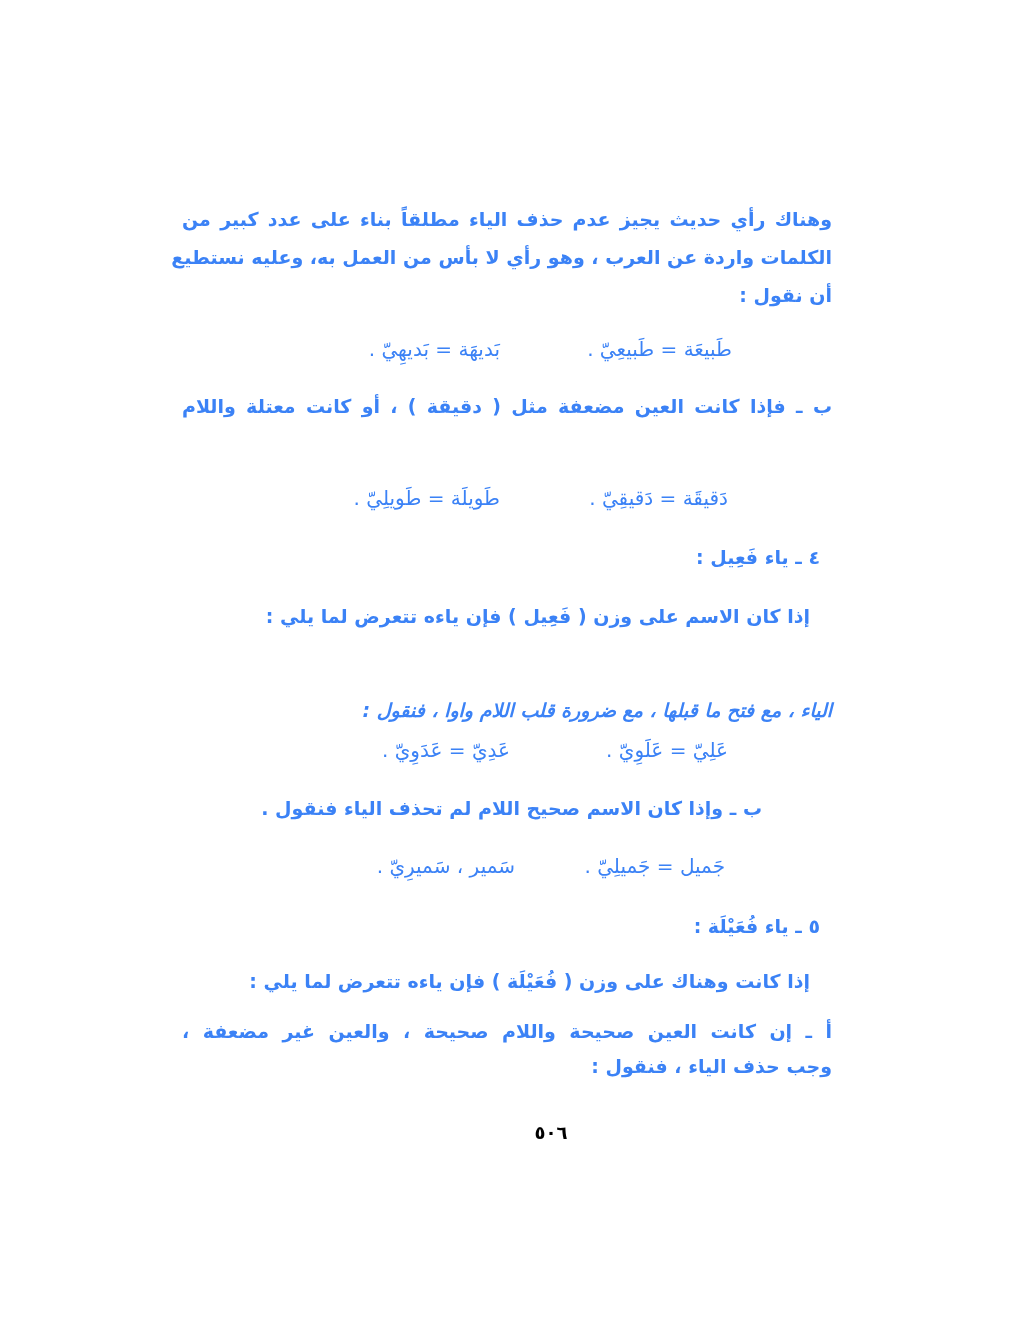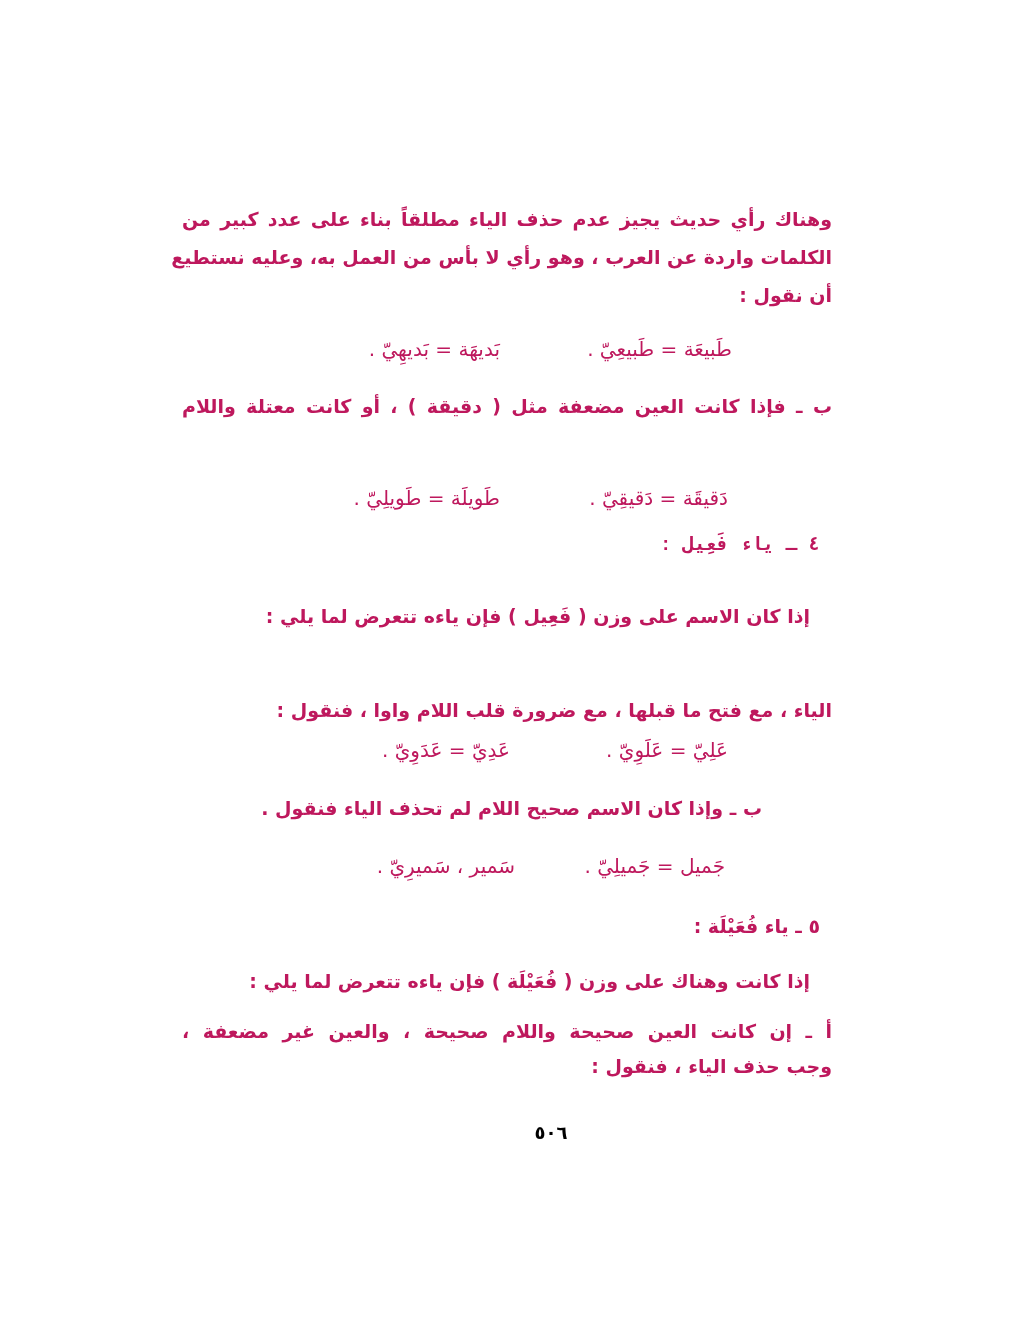--- a/index.html
+++ b/index.html
@@ -3,21 +3,21 @@
   <meta charset="utf-8">
   <style>
     html, body { margin: 0; padding: 0; background: #ffffff; }
     body {
       width: 1020px; height: 1320px; position: relative; overflow: hidden;
       font-family: "DejaVu Sans", sans-serif; color: #000000;
     }
     .page { position: absolute; left: 0; top: 0; width: 1020px; height: 1320px; }
     .line {
       position: absolute; direction: rtl; white-space: nowrap;
-      font-size: 19px; font-weight: bold; line-height: 26px; color: #be185d;
+      font-size: 19px; font-weight: bold; line-height: 26px; color: #3b82f6;
     }
     .para { right: 188px; width: 650px; text-align: justify; text-align-last: right; }
     .full { right: 188px; width: 650px; text-align: justify; text-align-last: justify; }
     .ex { font-weight: normal; font-size: 20px; text-align: right; }
     .head { font-weight: bold; }
     .pnum { position: absolute; left: 0; width: 1020px; text-align: center; top: 1122px;
       font-size: 18px; font-weight: bold; direction: rtl; padding-left: 41px; }
   </style>
 </head>
 <body>
@@ -29,25 +29,25 @@
   <div class="line para" style="top:282px;">أن نقول :</div>
 
   <div class="line ex" style="top:336px; right:288px;">طَبيعَة = طَبيعِيّ .</div>
   <div class="line ex" style="top:336px; right:520px;">بَديهَة = بَديهِيّ .</div>
 
   <div class="line full" style="top:393px;">ب ـ فإذا كانت العين مضعفة مثل ( دقيقة ) ، أو كانت معتلة واللام</div>
 
   <div class="line ex" style="top:485px; right:292px;">دَقيقَة = دَقيقِيّ .</div>
   <div class="line ex" style="top:485px; right:520px;">طَويلَة = طَويلِيّ .</div>
 
-  <div class="line head" style="top:532px; right:200px;font-family:Liberation Mono, monospace;">٤ ـ ياء فَعِيل :</div>
+  <div class="line head" style="top:544px; right:200px;">٤ ـ ياء فَعِيل :</div>
 
   <div class="line" style="top:603px; right:210px;">إذا كان الاسم على وزن ( فَعِيل ) فإن ياءه تتعرض لما يلي :</div>
 
-  <div class="line para" style="top:697px;">الياء ، مع فتح ما قبلها ، مع ضرورة قلب اللام واوا ، فنقول :</div>
+  <div class="line para" style="top:697px;font-style:italic;">الياء ، مع فتح ما قبلها ، مع ضرورة قلب اللام واوا ، فنقول :</div>
 
   <div class="line ex" style="top:737px; right:292px;">عَلِيّ = عَلَوِيّ .</div>
   <div class="line ex" style="top:737px; right:510px;">عَدِيّ = عَدَوِيّ .</div>
 
   <div class="line" style="top:795px; right:258px;">ب ـ وإذا كان الاسم صحيح اللام لم تحذف الياء فنقول .</div>
 
   <div class="line ex" style="top:853px; right:295px;">جَميل = جَميلِيّ .</div>
   <div class="line ex" style="top:853px; right:505px;">سَمير ، سَميرِيّ .</div>
 
   <div class="line head" style="top:913px; right:200px;">٥ ـ ياء فُعَيْلَة :</div>

